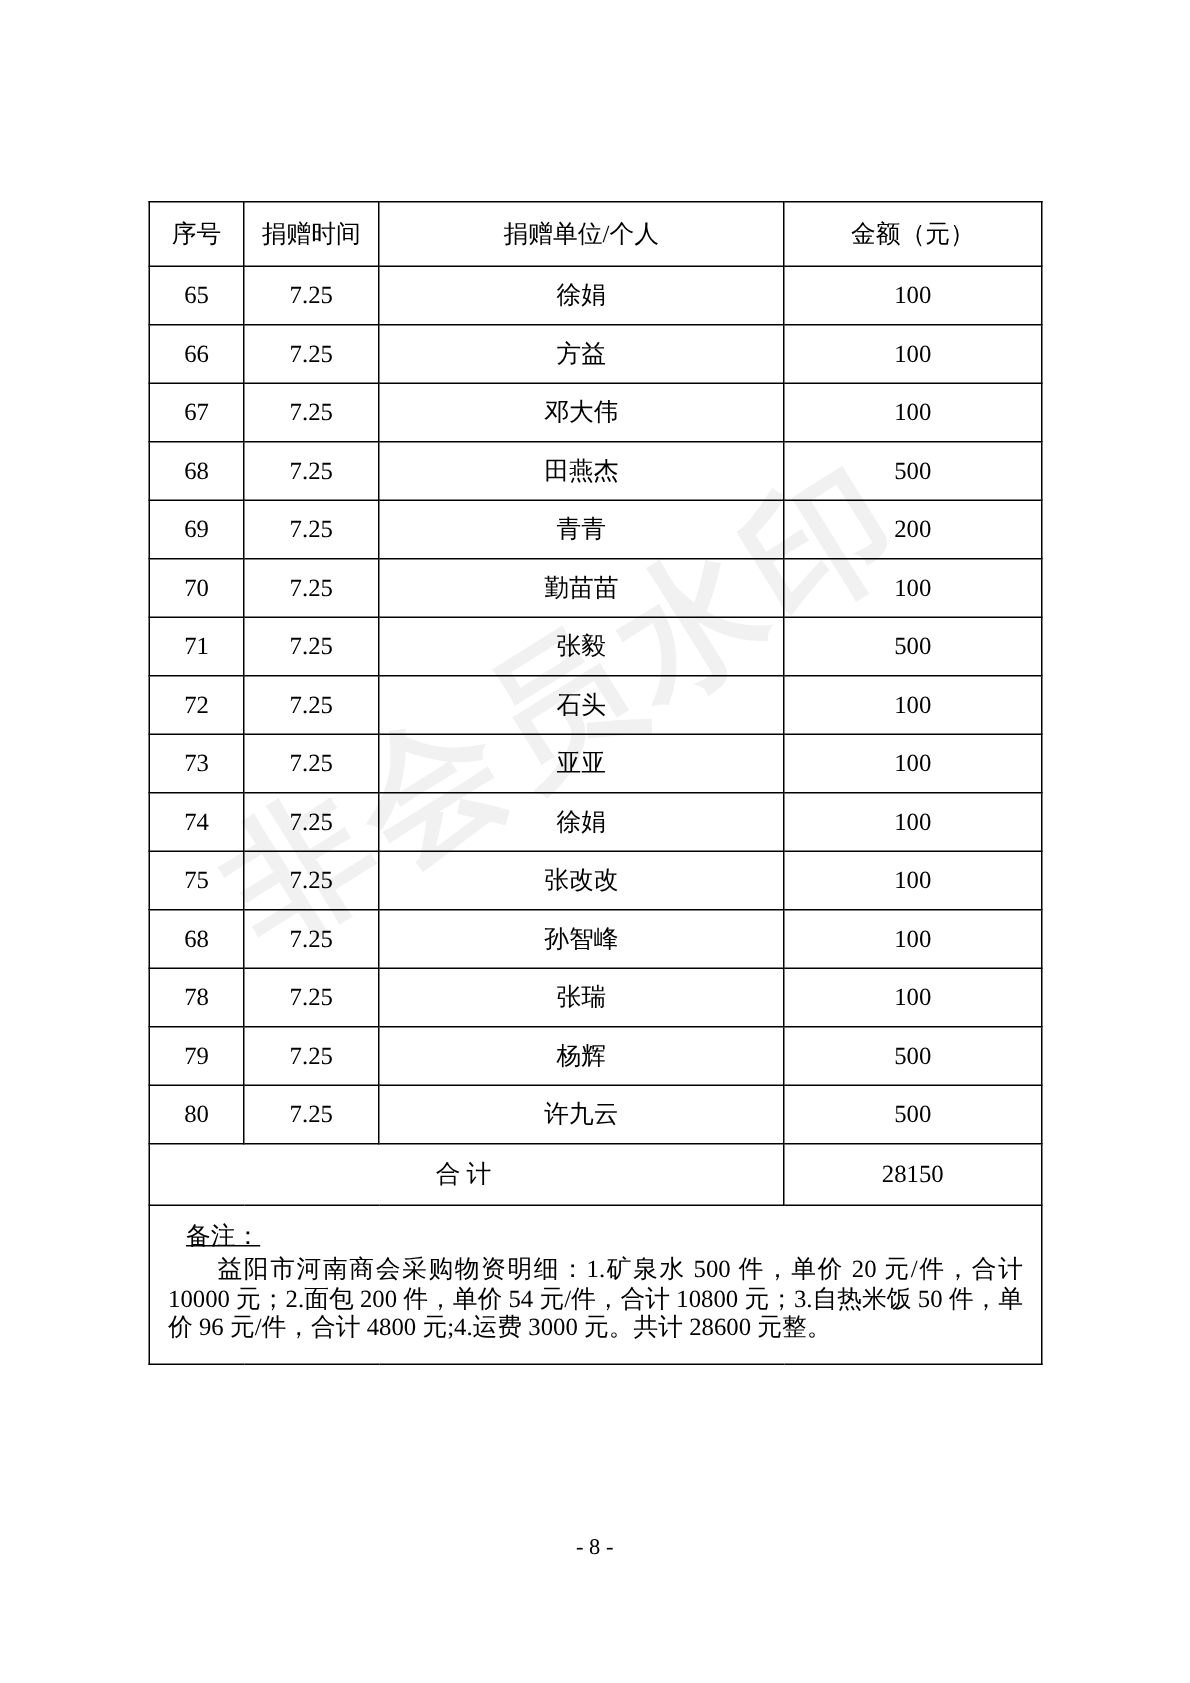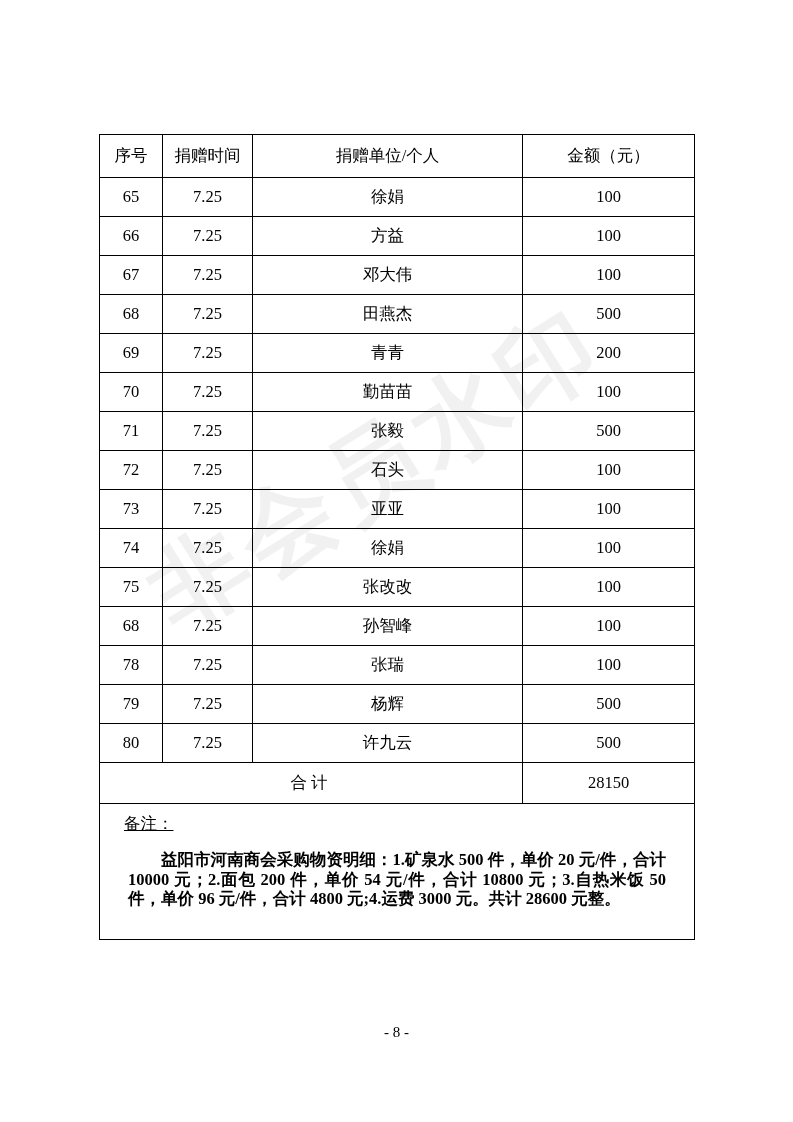--- a/index.html
+++ b/index.html
@@ -61,24 +61,23 @@
     height: auto !important;
     padding: 10px 12px 14px 12px !important;
     font-size: 16.5px;
     line-height: 1.85;
   }
   .notes-title {
     margin: 0 0 2px 12px;
     text-decoration: underline;
   }
   .notes-body {
-    margin: 16px;
+    margin: 0;
     text-indent: 2em;
     text-align: justify;
-    font-weight: bold;
   }
   .page-number {
     position: absolute;
     left: 0;
     top: 1024px;
     width: 793px;
     text-align: center;
     font-size: 15px;
     font-family: "Liberation Serif", "DejaVu Serif", serif;
   }

